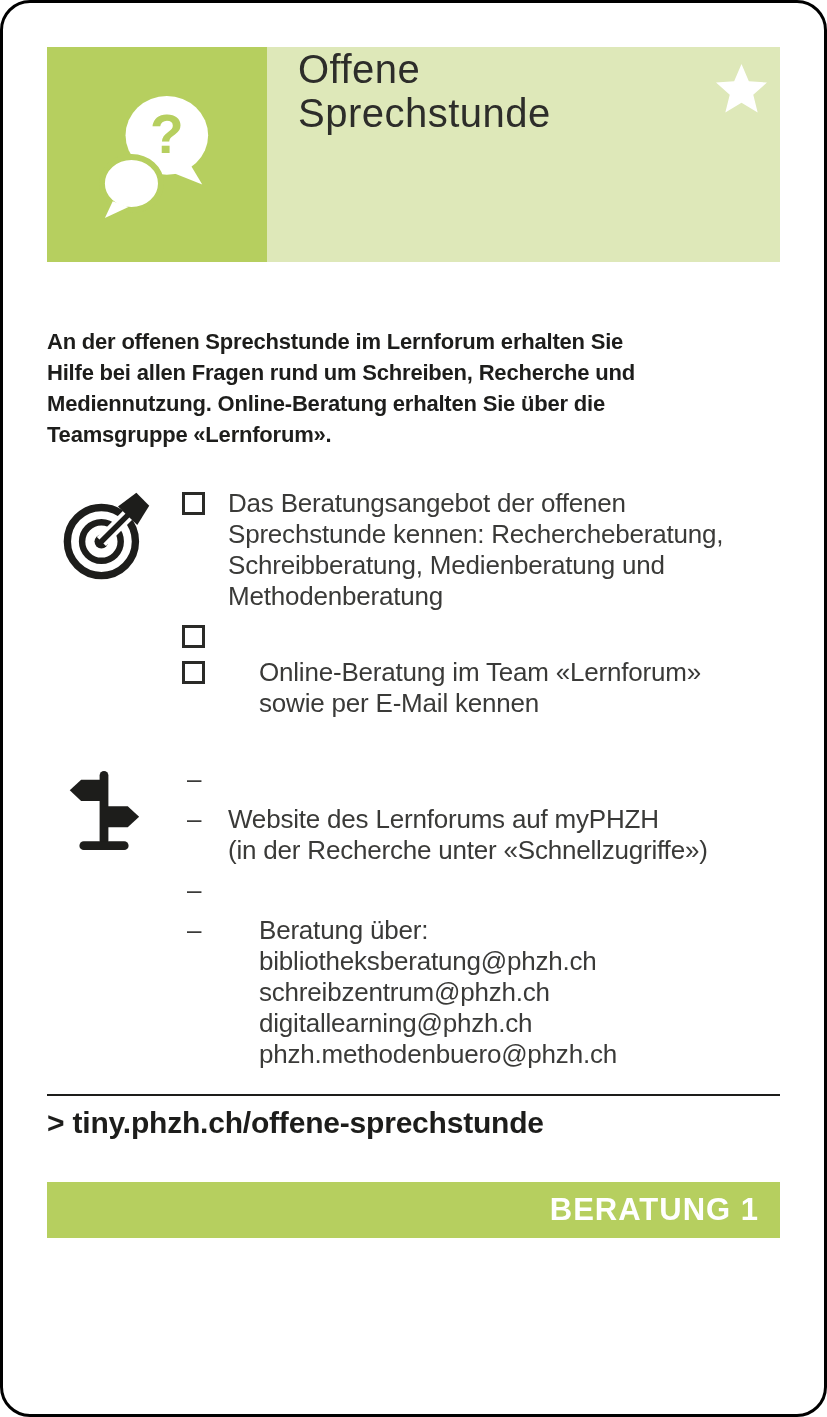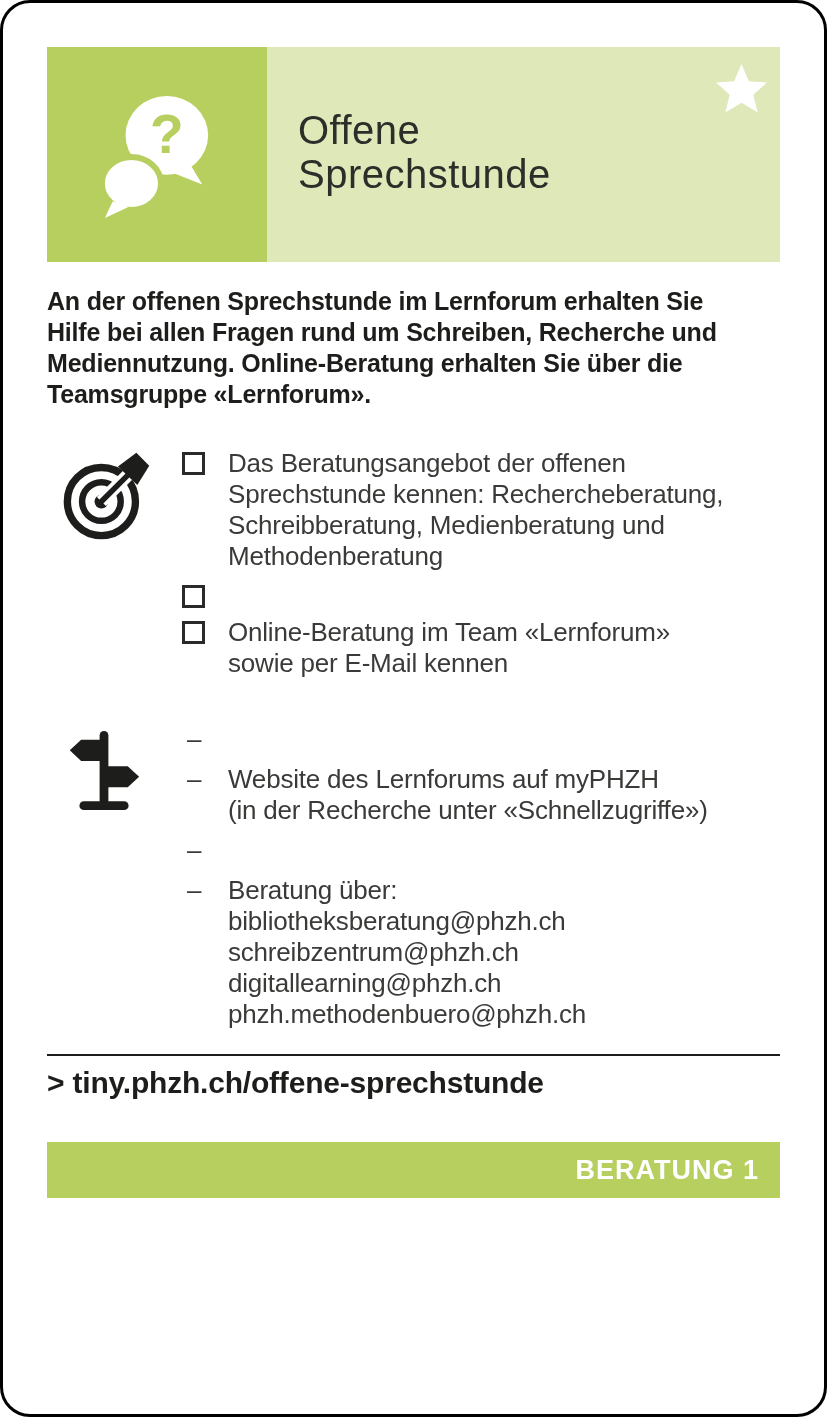--- a/index.html
+++ b/index.html
@@ -26,46 +26,46 @@
   
   .header{display:flex;height:215px;}
   .header-icon-box{
     width:220px;flex:0 0 220px;
     background:var(--green);
     display:flex;align-items:center;justify-content:center;
   }
   .header-title-box{
     flex:1;background:var(--light-green);
     position:relative;
-    display:flex;align-items:center;
-    padding:16px 0 22px 31px;
+    display:flex;align-items:flex-start;
+    padding:0 0 22px 31px;
   }
   .title{
     font-size:40px;line-height:44px;
     font-weight:400;color:#2d2d2a;
     letter-spacing:0.5px;
     white-space:pre-line;
   }
   .star{position:absolute;top:16px;right:13px;}
   
   .intro{
-    margin-top:24px;
-    font-size:25px;line-height:31px;
+    margin-top:64px;
+    font-size:22px;line-height:31px;
     font-weight:bold;color:var(--ink);
     letter-spacing:-0.2px;
     white-space:pre-line;
   }
   
   .section{display:flex;}
   .section.goals{margin-top:38px;}
   .section.resources{margin-top:45px;}
   .icon-col{flex:0 0 133px;width:133px;padding-left:13px;}
   .items-col{flex:1;}
   .item{display:flex;margin-bottom:9px;}
-  .item:last-child{margin-bottom:0;}
+  .item:last-child{margin-bottom:0;gap:31px;}
   .checkbox{
     flex:0 0 auto;
     width:23px;height:23px;
     border:3px solid #2a2a28;
     margin:4px 23px 0 2px;
     background:#fff;
   }
   .dash{
     flex:0 0 auto;width:41px;margin-left:7px;
     font-size:26px;line-height:31px;color:var(--gray);
@@ -85,21 +85,21 @@
     letter-spacing:-0.2px;
   }
   .footer-bar{
     margin-top:44px;height:56px;
     background:var(--green);
     display:flex;align-items:center;justify-content:flex-end;
     padding-right:21px;
   }
   .badge{
     color:#fff;font-weight:bold;
-    font-size:27px;letter-spacing:1px;text-align:right;
+    font-size:31px;letter-spacing:1px;text-align:right;
   }
 </style>
 </head>
 <body>
 
 <div class="card">
 
   <div class="header">
     <div class="header-icon-box">
       <span>

